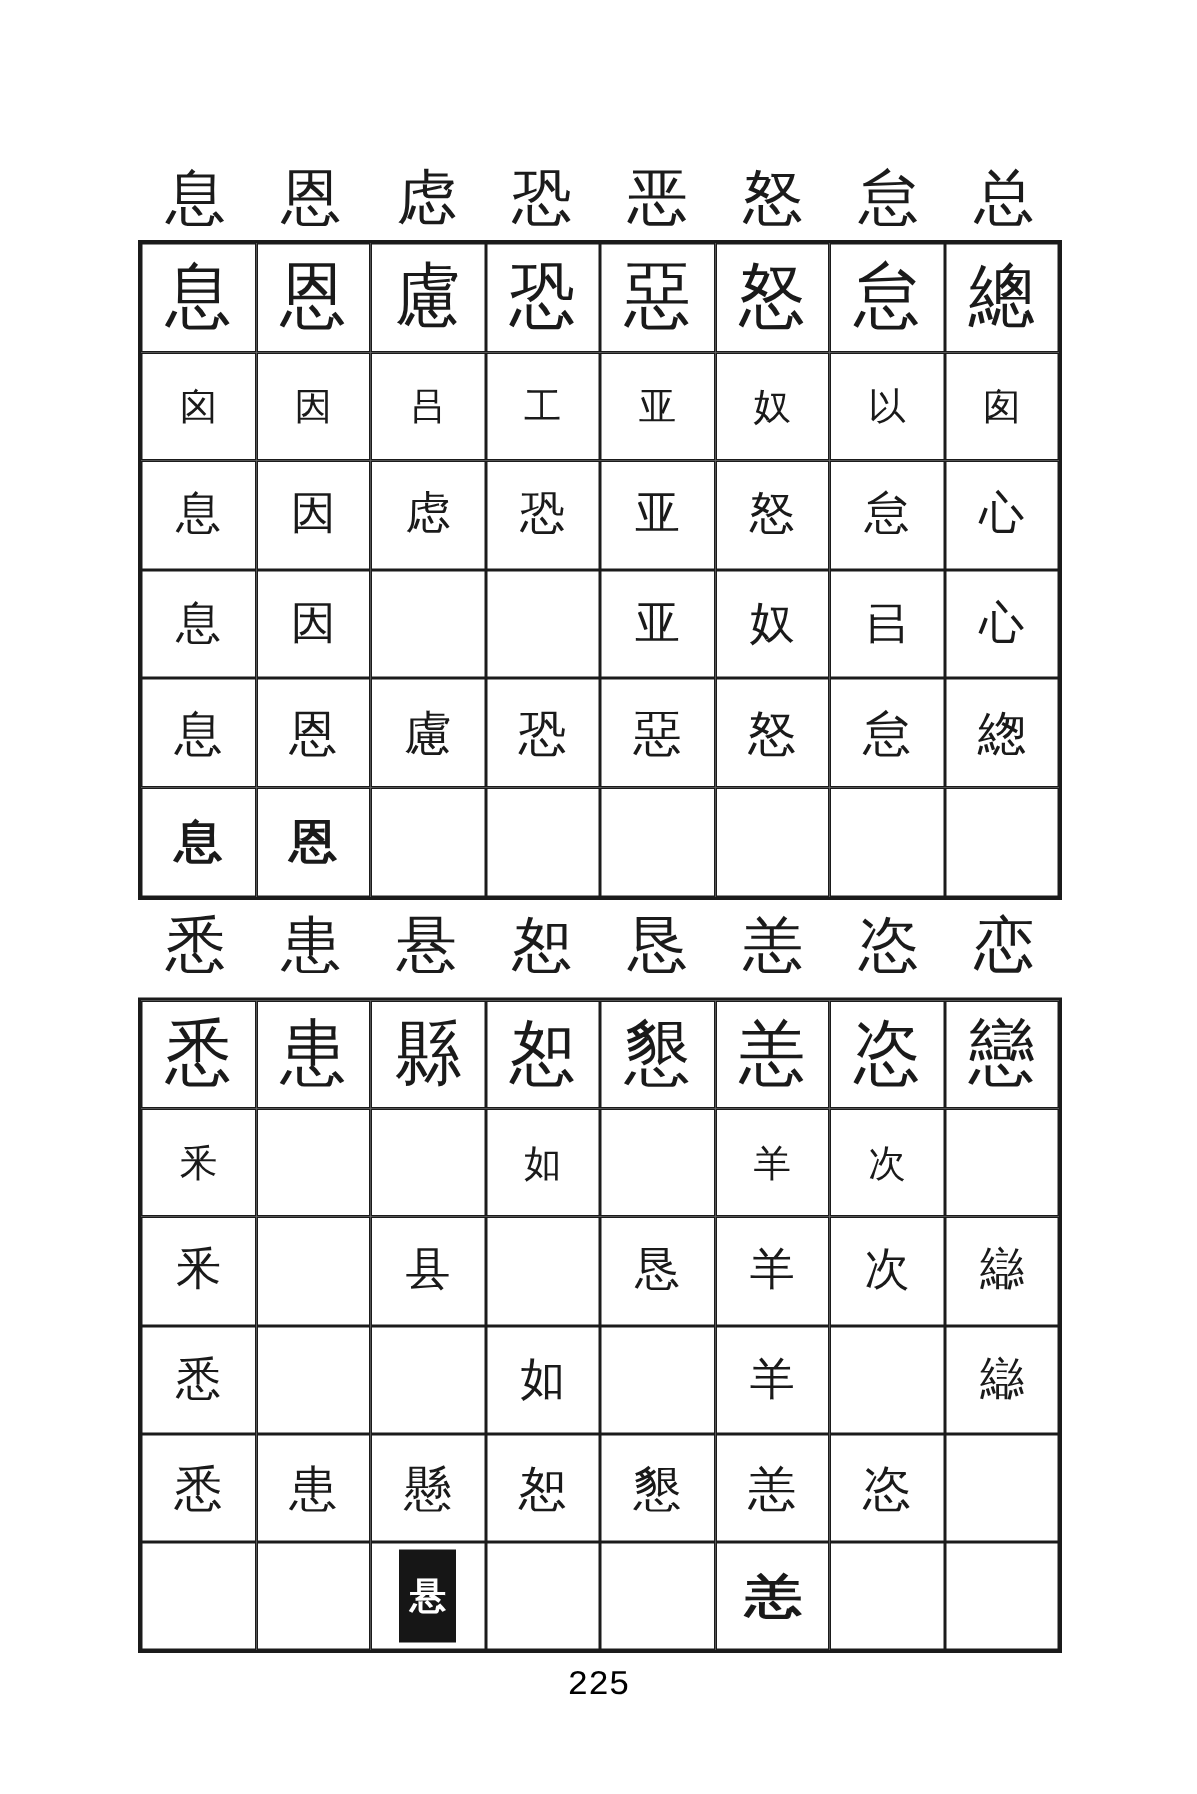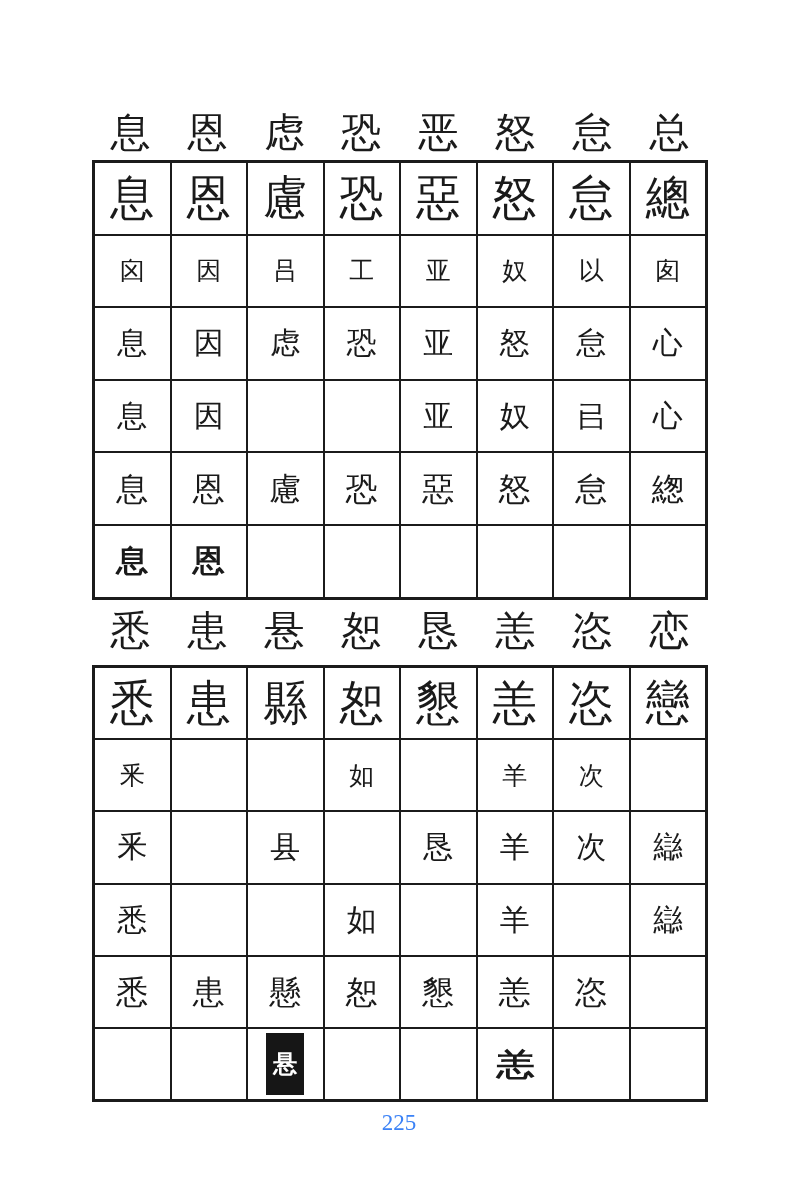--- a/index.html
+++ b/index.html
@@ -53,22 +53,22 @@
     font-size:24px; font-weight:700;
   }
   .s-stamp-dense {
     font-size:38px; font-weight:900;
     transform:scaleY(0.82);
     letter-spacing:-2px;
   }
   .page-number {
     position:absolute; left:0; width:100%;
     text-align:center;
-    font-size:23px; color:#3b82f6;
-    font-family:Liberation Serif, serif;
+    font-size:23px; color:#000000;
+    font-family:Liberation Mono, monospace;
   }
 </style>
 </head>
 <body>
 
 <div class="page">
 
   <div class="char-header" style="top:106px;">
     <span>息</span>
     <span>恩</span>

